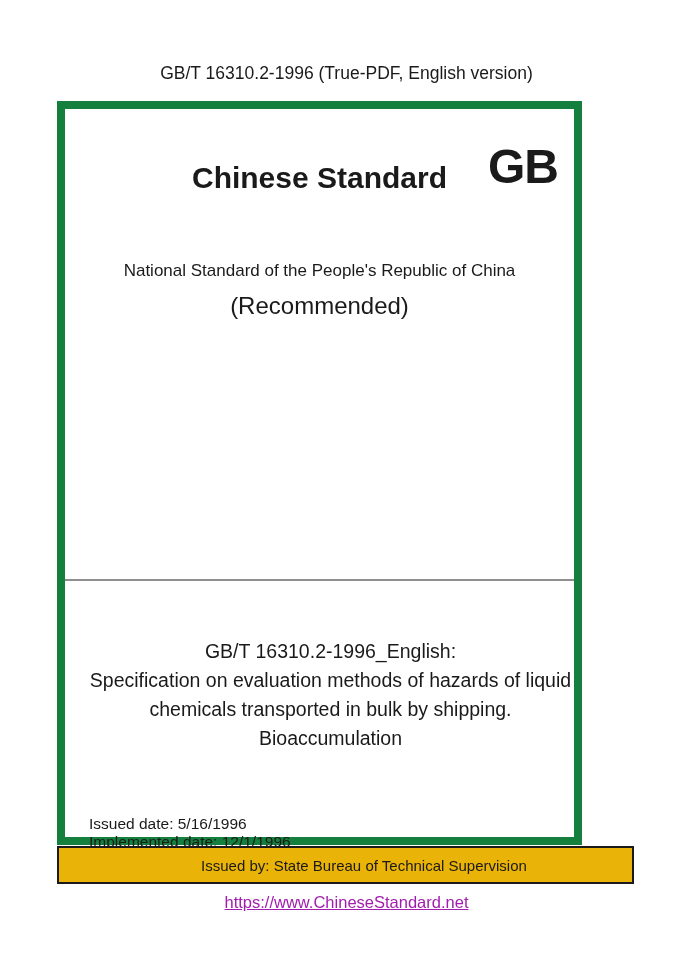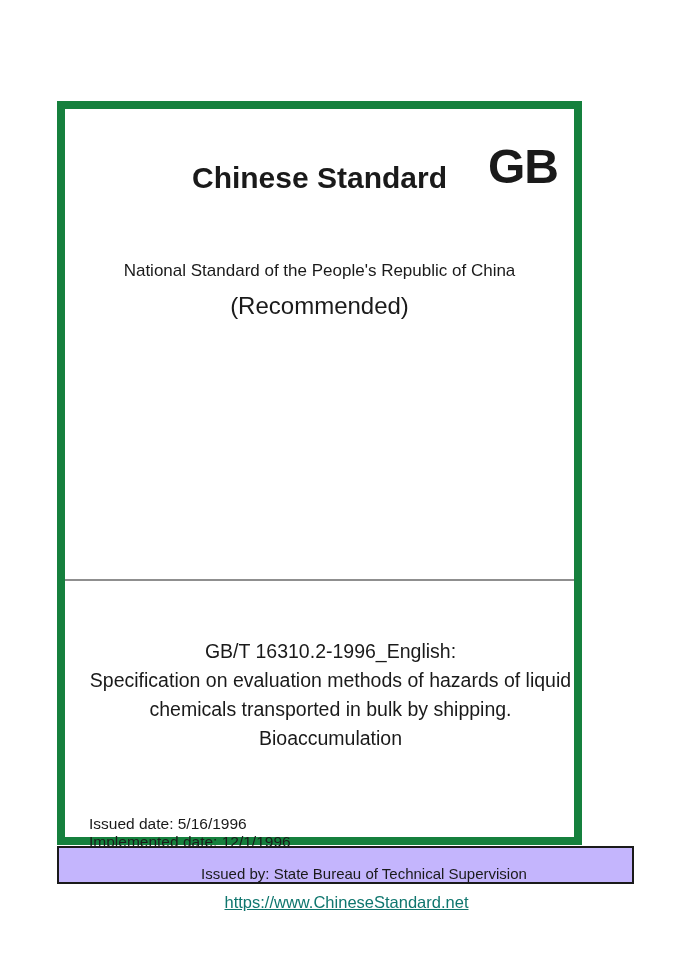--- a/index.html
+++ b/index.html
@@ -86,43 +86,44 @@
     font-size: 15.5px;
     flex-direction: column;
   }
   .issued-by-box {
     position: absolute;
     left: 57px; top: 846px;
     width: 577px; height: 38px;
     border: 2px solid #1a1a1a;
     box-sizing: border-box;
     display: flex;
-    align-items: flex-end;
+    align-items: center;
     justify-content: center;
     font-size: 15px;
-    background: #c4b5fd;
+    background: #eab308;
     padding-left: 37px;
   }
   .footer-link-wrap {
     position: absolute;
     top: 893px; left: 0; width: 100%;
     text-align: center;
   }
   .footer-link {
     font-size: 16.5px;
-    color: #0f766e;
+    color: #a21caf;
     text-decoration: underline;
     cursor: pointer;
   }
 </style>
 </head>
 <body>
 
 <div class="page">
 
+  <div class="header-line">GB/T 16310.2-1996 (True-PDF, English version)</div>
 
   <div class="main-box">
 
     <div class="brand-title">Chinese Standard</div>
 
     <div class="gb-logo">GB</div>
 
     <div class="national-line1">National Standard of the People's Republic of China</div>
 
     <div class="national-line2">(Recommended)</div>

